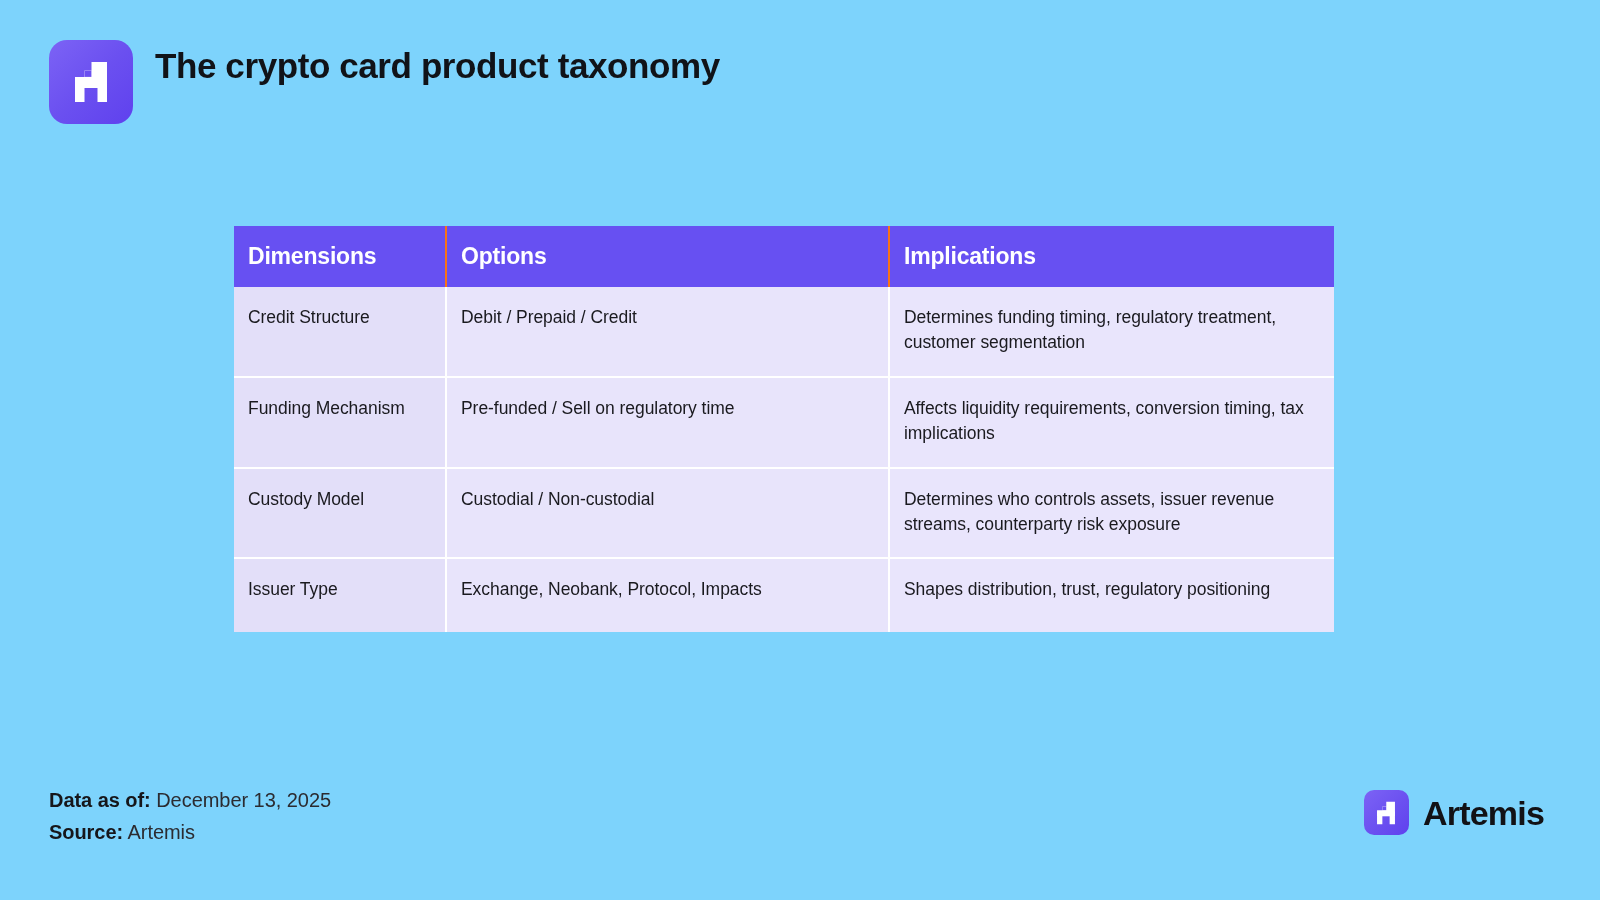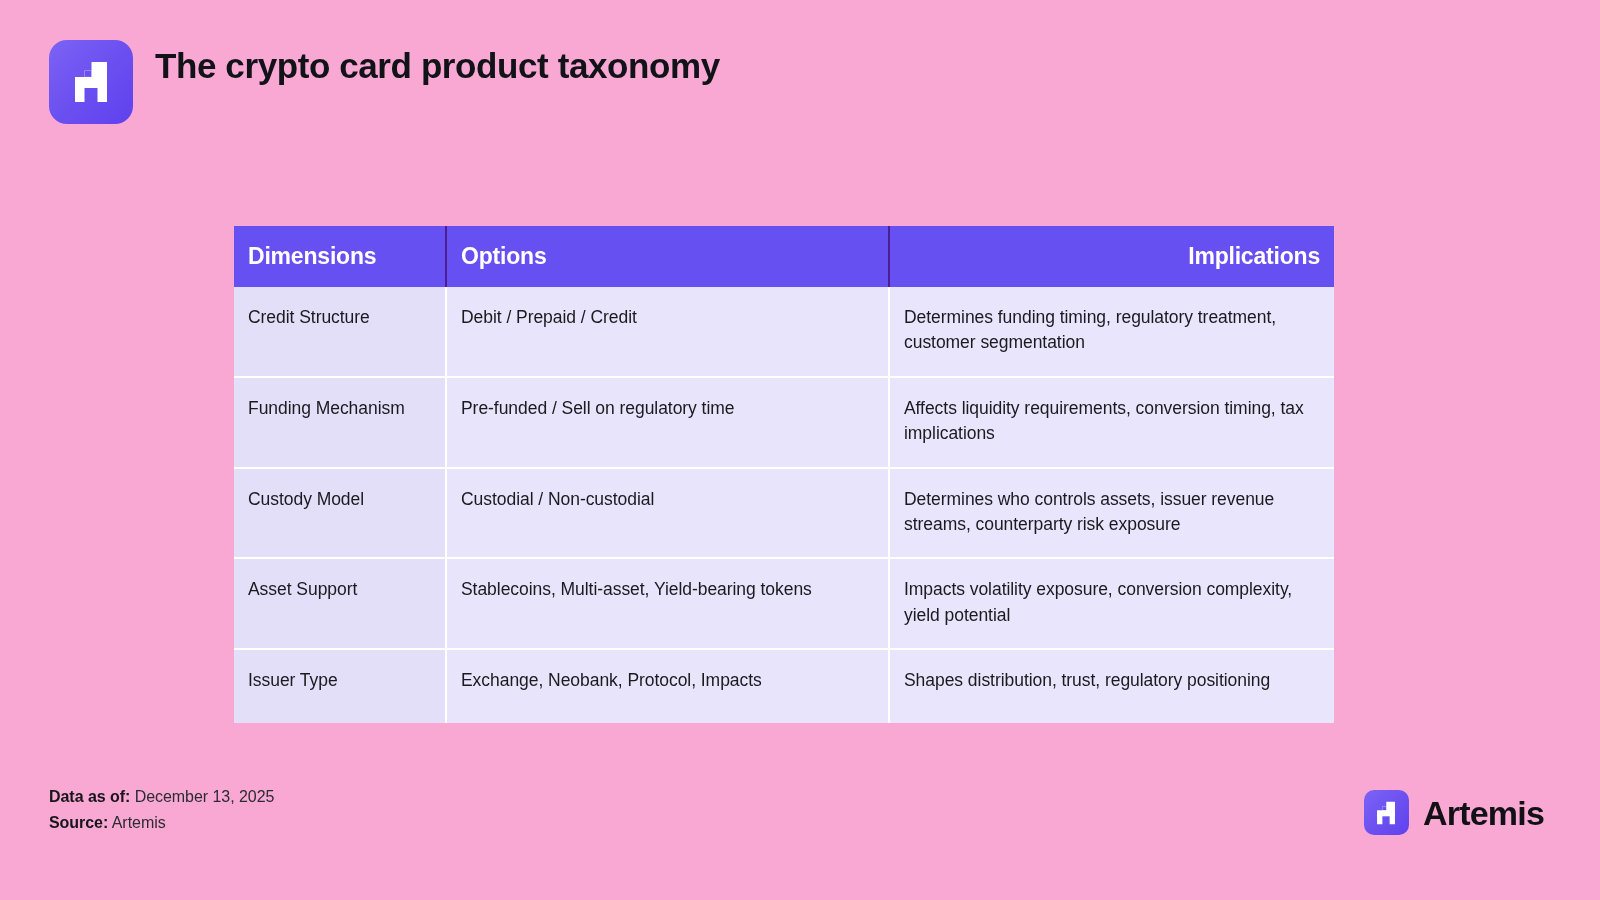--- a/index.html
+++ b/index.html
@@ -9,21 +9,21 @@
     height: 900px;
     background: #ffffff;
     font-family: "Liberation Sans", sans-serif;
     -webkit-font-smoothing: antialiased;
   }
 
   .page {
     position: relative;
     width: 1600px;
     height: 900px;
-    background: #f9a8d4;
+    background: #7dd3fc;
     overflow: hidden;
   }
 
   
   .header {
     position: absolute;
     left: 49px;
     top: 40px;
     display: flex;
     align-items: flex-start;
@@ -86,23 +86,23 @@
   thead th {
     background: #6750f2;
     color: #ffffff;
     font-size: 23px;
     font-weight: 700;
     text-align: left;
     padding: 16px 14px 17px 14px;
     height: 61px;
     vertical-align: middle;
     letter-spacing: -0.2px;
-    border-right: 2px solid #4c1d95;
-  }
-  thead th:last-child { border-right: none; text-align: right; }
+    border-right: 2px solid #f97316;
+  }
+  thead th:last-child { border-right: none; }
 
   tbody td {
     background: #e6e2fa;
     color: #1a1a1f;
     font-size: 17.5px;
     font-weight: 400;
     text-align: left;
     vertical-align: top;
     padding: 18px 27px 20px 14px;
     line-height: 1.45;
@@ -117,21 +117,21 @@
   tbody td.col-opt { background: #e8e4fb; }
   tbody td.col-imp { background: #e9e5fc; }
 
   tbody tr { height: 73px; }
 
   
   .footer-meta {
     position: absolute;
     left: 49px;
     top: 784px;
-    font-size: 16px;
+    font-size: 20px;
     color: #2b2b30;
     line-height: 1.62;
     letter-spacing: -0.05px;
   }
   .footer-meta .lbl { font-weight: 700; color: #16161a; }
   .footer-meta .val { font-weight: 400; color: #2b2b30; }
   .footer-row { white-space: nowrap; }
 
   .footer-brand {
     position: absolute;
@@ -204,25 +204,20 @@
           <td class="col-dim">Funding Mechanism</td>
           <td class="col-opt">Pre-funded / Sell on regulatory time</td>
           <td class="col-imp">Affects liquidity requirements, conversion timing, tax implications</td>
         </tr>
         <tr>
           <td class="col-dim">Custody Model</td>
           <td class="col-opt">Custodial / Non-custodial</td>
           <td class="col-imp">Determines who controls assets, issuer revenue streams, counterparty risk exposure</td>
         </tr>
         <tr>
-          <td class="col-dim">Asset Support</td>
-          <td class="col-opt">Stablecoins, Multi-asset, Yield-bearing tokens</td>
-          <td class="col-imp">Impacts volatility exposure, conversion complexity, yield potential</td>
-        </tr>
-        <tr>
           <td class="col-dim">Issuer Type</td>
           <td class="col-opt">Exchange, Neobank, Protocol, Impacts</td>
           <td class="col-imp">Shapes distribution, trust, regulatory positioning</td>
         </tr>
       </tbody>
     </table>
   </div>
 
   <div class="footer-meta">
     <div class="footer-row">

